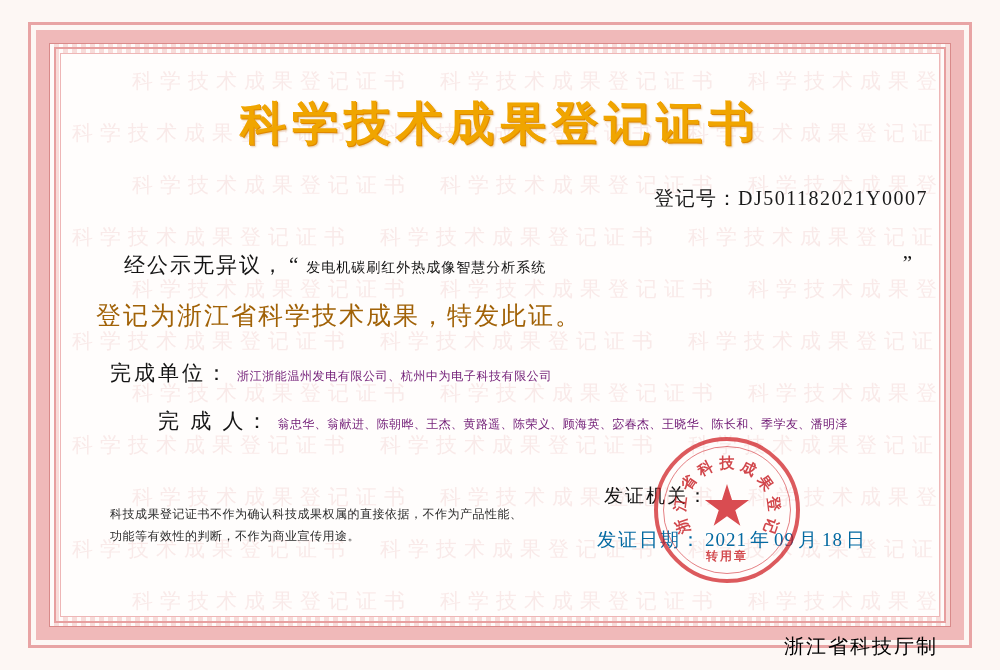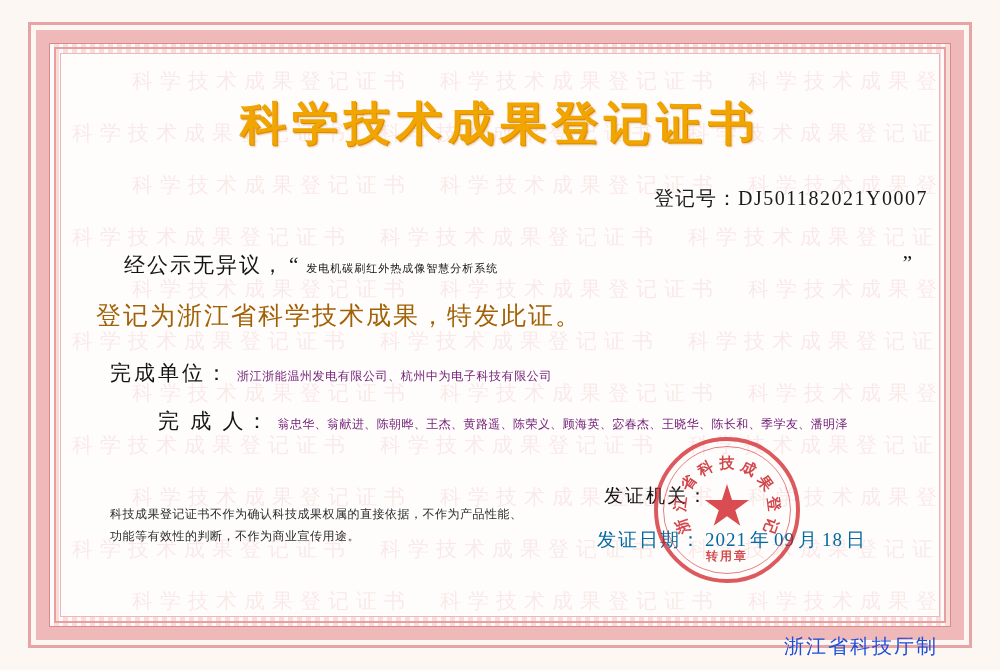--- a/index.html
+++ b/index.html
@@ -136,21 +136,21 @@
     top: 196px;
     left: 62px;
     right: 10px;
     font-size: 21px;
     color: #141414;
     letter-spacing: 2px;
     white-space: nowrap;
   }
   .para1 .quote-open { margin-left: 4px; }
   .para1 .project {
-    font-size: 11px;
+    font-size: 14px;
     letter-spacing: 1px;
     padding: 0 6px;
   }
   .para1 .quote-close {
     float: right;
     margin-right: 14px;
   }
 
   .para2 {
     position: absolute;
@@ -281,21 +281,21 @@
     color: rgba(198, 24, 30, 0.78);
     letter-spacing: 2px;
     font-weight: bold;
   }
 
   .footer {
     position: absolute;
     right: 62px;
     bottom: 10px;
     font-size: 20px;
-    color: #1d4ed8;
+    color: #000000;
     letter-spacing: 2px;
   }
 </style>
 </head>
 <body>
 
 <div class="certificate">
 
   <div class="frame-outer"></div>
   <div class="frame-band"></div>

